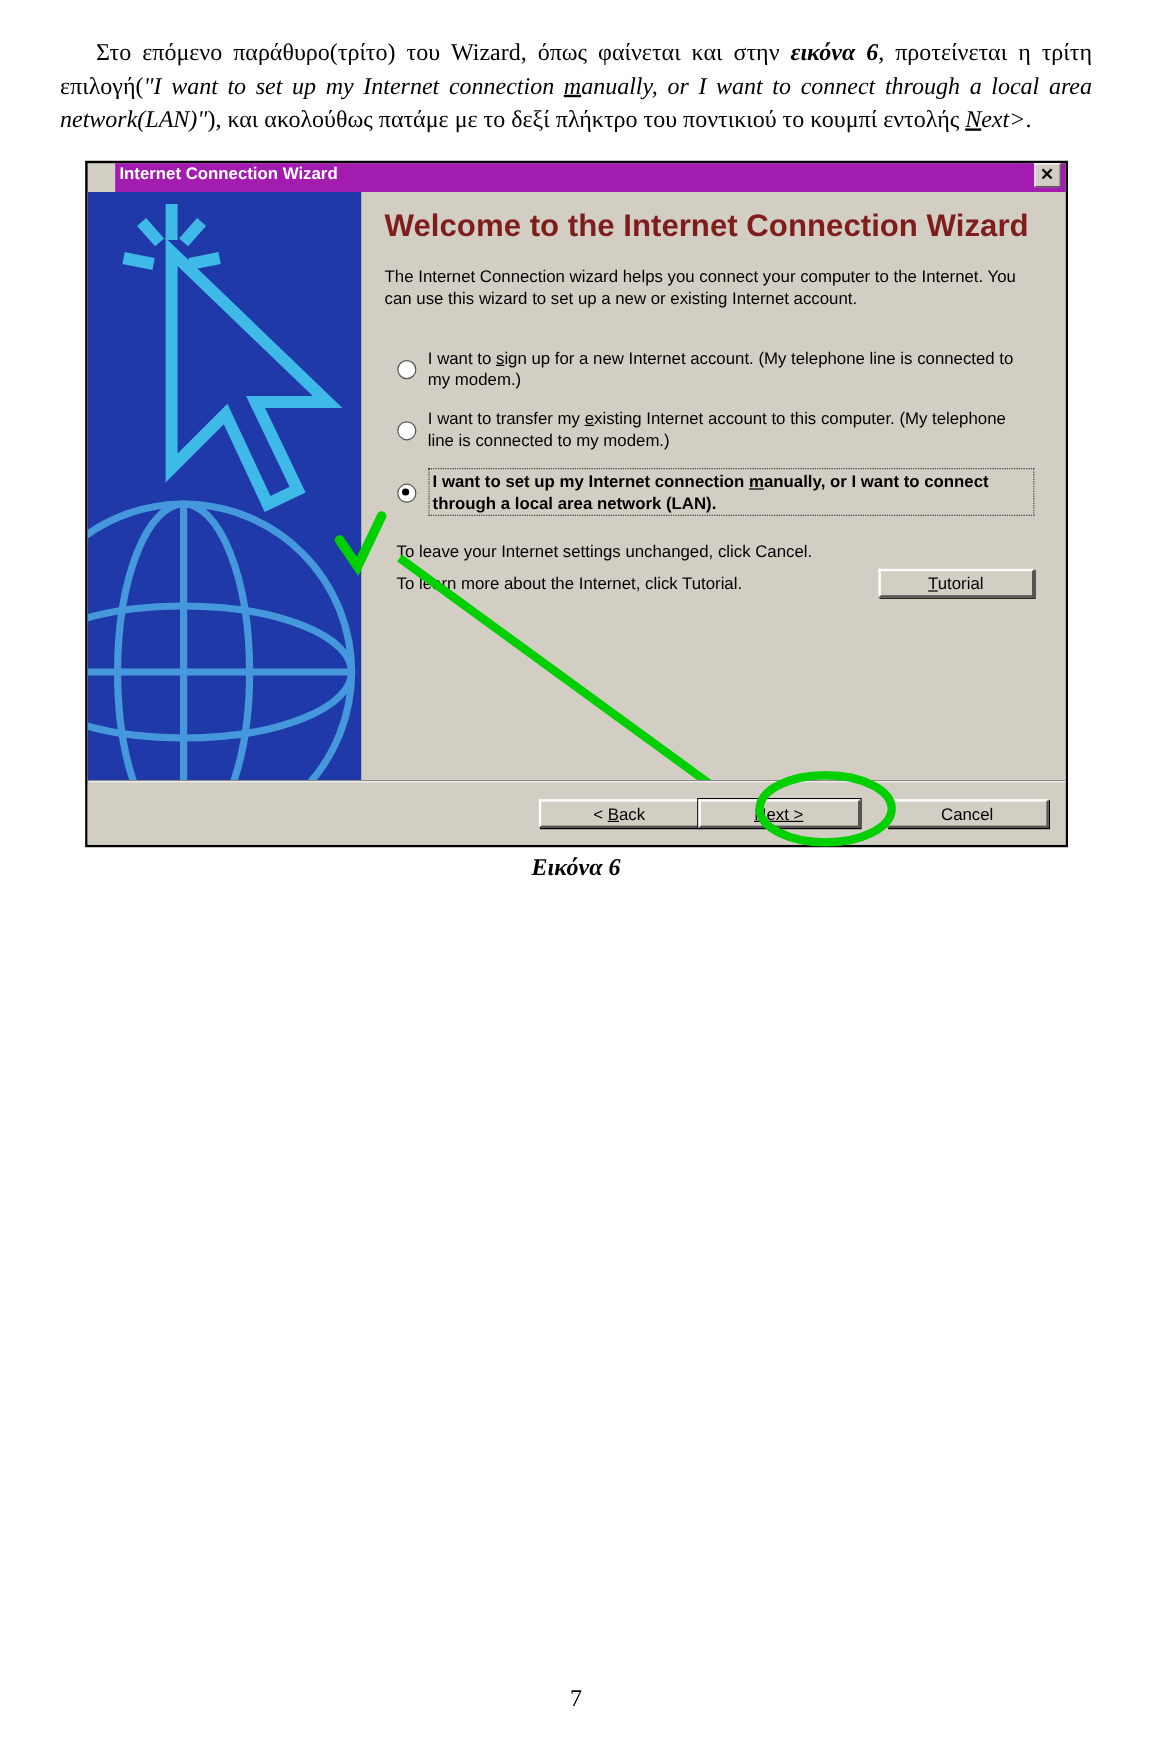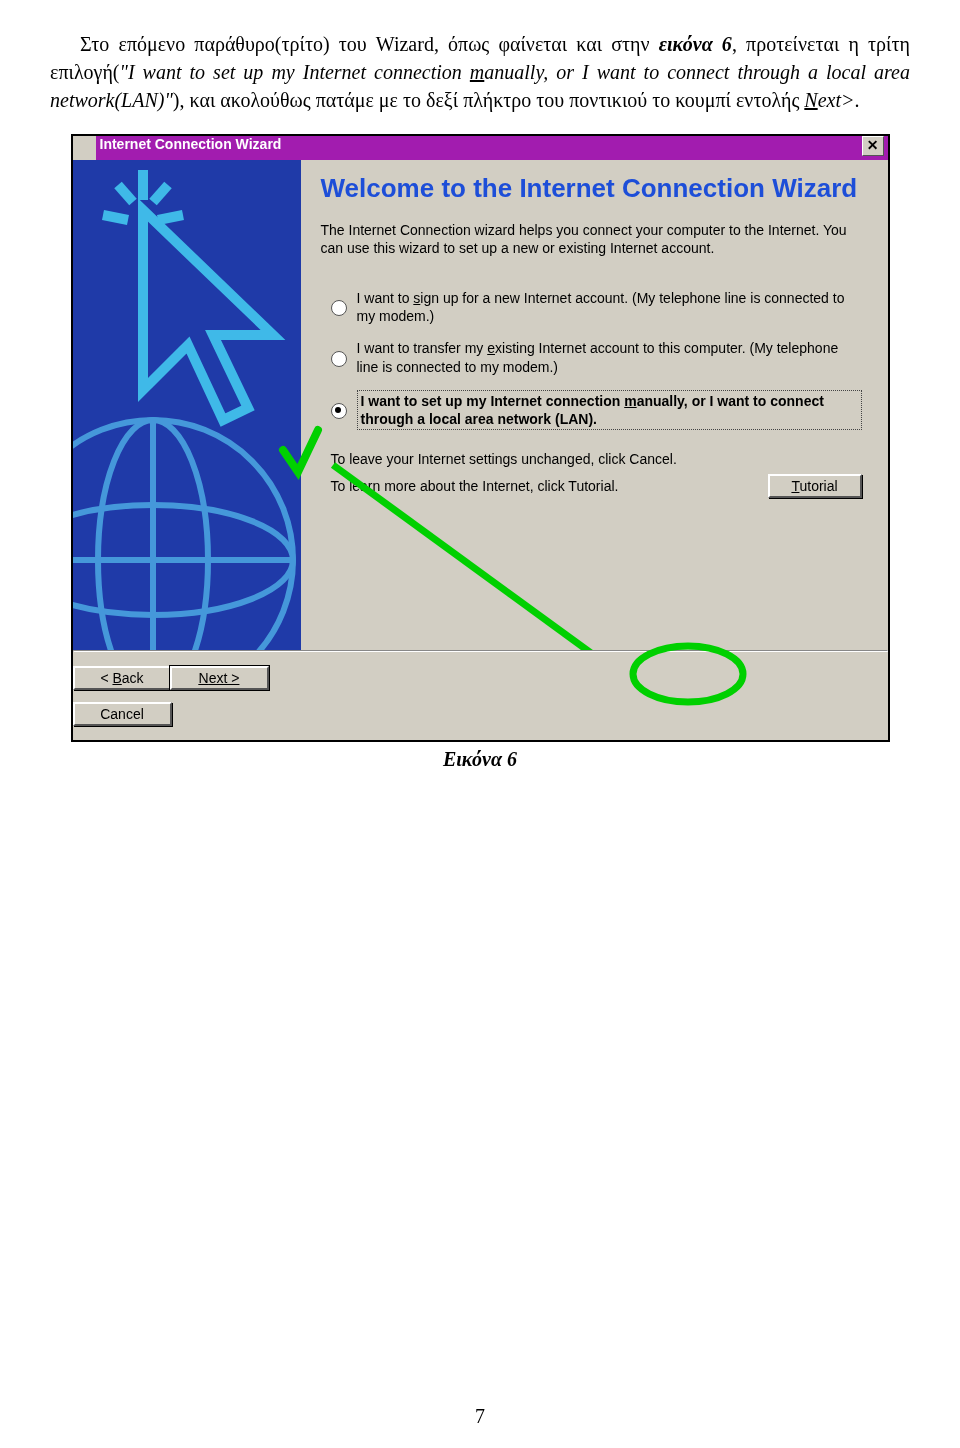--- a/index.html
+++ b/index.html
@@ -69,21 +69,21 @@
     flex: 1;
     padding: 14px 26px 10px 20px;
     font-size: 14px;
     color: #000;
     position: relative;
   }
   .wiz-head {
     font-size: 26px;
     font-weight: bold;
     line-height: 1.1;
-    color: #1d4ed8;
+    color: #7f1d1d;
     margin-bottom: 18px;
   }
   .wiz-desc {
     font-size: 14px;
     line-height: 1.3;
     margin-bottom: 32px;
   }
   .opt {
     display: flex;
     align-items: center;
@@ -123,21 +123,21 @@
     align-items: center;
     margin: 6px 0 0 10px;
     font-size: 14px;
   }
   .foot-row2 .txt { flex: 1; }
   .btn {
     background: #d2cec3;
     border: 2px solid #fff;
     border-right-color: #555;
     border-bottom-color: #555;
-    padding: 2px 0;
+    padding: 2px 18px;
     font-size: 14px;
     text-align: center;
     width: 90px;
     font-family: Tahoma, Arial, sans-serif;
     box-shadow: 1px 1px 0 #000;
   }
   .sep {
     border-top: 1px solid #888;
     border-bottom: 1px solid #fff;
     margin: 0;
@@ -234,21 +234,21 @@
 
       <svg class="annot" width="560" height="490" style="left:-228px;top:0;" viewBox="0 0 560 490">
 
         <path d="M 210 290 L 225 312 L 245 270" stroke="#00d000" stroke-width="8" fill="none" stroke-linecap="round"></path>
 
         <line x1="260" y1="305" x2="610" y2="560" stroke="#00d000" stroke-width="7"></line>
       </svg>
     </div>
   </div>
   <hr class="sep">
-  <div class="btn-row" style="position:relative;flex-direction:column;">
+  <div class="btn-row" style="position:relative;">
     <div class="pair">
       <div class="btn">&lt; <u>B</u>ack</div>
       <div class="btn dark-btn"><u>N</u>ext &gt;</div>
     </div>
     <div style="width:10px;"></div>
     <div class="btn">Cancel</div>
 
     <svg class="annot" style="left:0;top:-10px;" width="815" height="70">
       <ellipse cx="615" cy="32" rx="55" ry="28" stroke="#00d000" stroke-width="7" fill="none"></ellipse>
     </svg>

